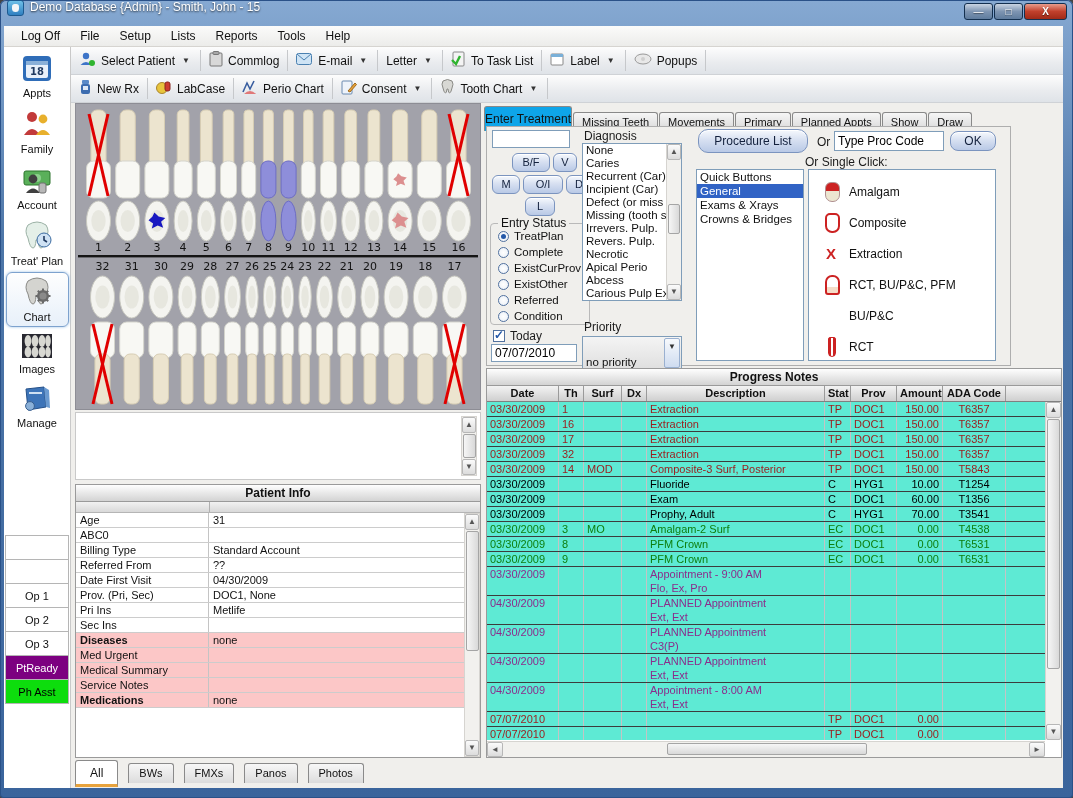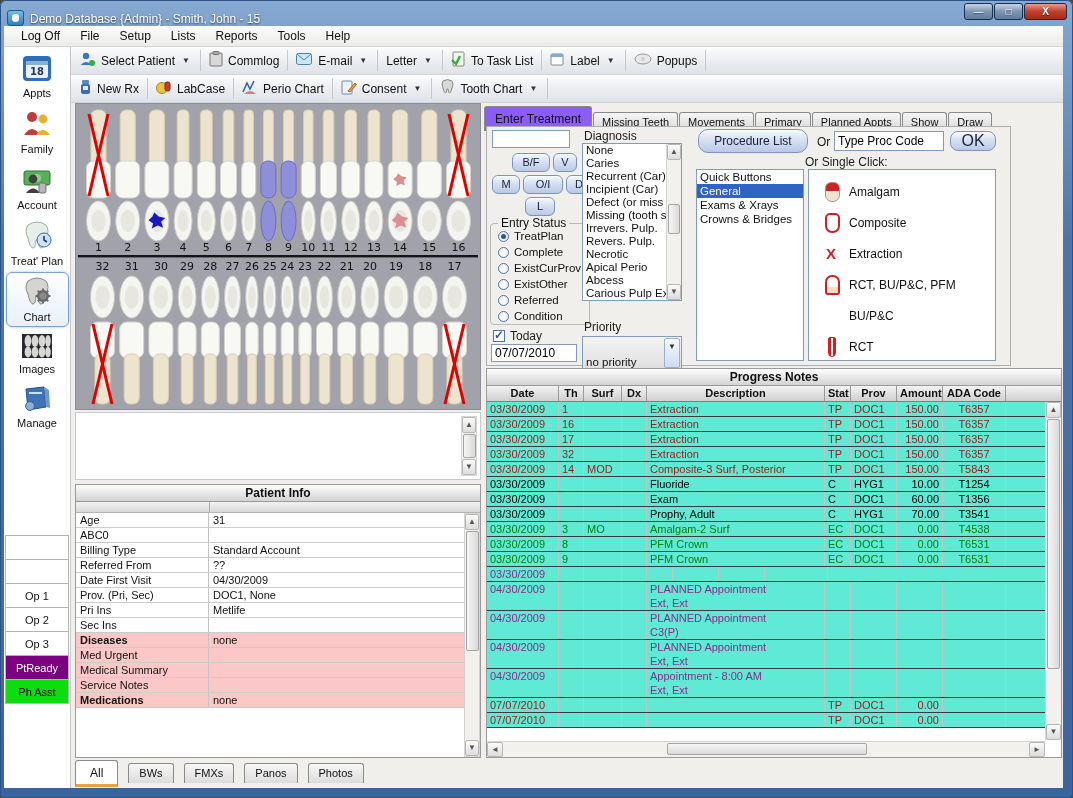--- a/index.html
+++ b/index.html
@@ -2,21 +2,21 @@
 <html><head>
 <meta charset="utf-8">
 <style>
 *{box-sizing:border-box;margin:0;padding:0}
 html,body{background:#444}
 body{font-family:"Liberation Sans",sans-serif;font-size:12px;color:#111}
 .window{position:relative;width:1073px;height:798px;margin:0 auto;
  background:linear-gradient(#86a9d2,#4d76a8 30%,#3a649c);border-radius:6px 6px 4px 4px;overflow:hidden;
  box-shadow:inset 0 0 0 1px #2a5188}
 
-.titlebar{position:absolute;left:0;top:0;width:100%;height:26px;display:flex;align-items:flex-end;padding-left:7px;
+.titlebar{position:absolute;left:0;top:0;width:100%;height:26px;display:flex;align-items:flex-start;padding-left:7px;
  color:#fff;text-shadow:0 1px 2px rgba(0,0,0,.7)}
 .app-icon{width:17px;height:16px;background:linear-gradient(#6fc0e8,#2f7fc0);border:1px solid #1c5a90;border-radius:3px;
  margin-right:6px;position:relative}
 .app-icon::after{content:"";position:absolute;left:4px;top:3px;width:7px;height:8px;background:#f4f6f8;
  border-radius:3px 3px 4px 4px}
 .win-buttons{position:absolute;right:6px;top:3px;display:flex;gap:1px}
 .win-btn{width:29px;height:17px;border:1px solid #14304f;border-radius:3px;color:#fff;font-size:10px;line-height:15px;
  text-align:center;background:linear-gradient(#c9d4e2,#7e95b2 50%,#5f7c9e);text-shadow:0 1px 1px #0008}
 .win-btn.close{width:43px;background:linear-gradient(#e89c8c,#c1402c 50%,#a02a18);font-weight:bold}
 
@@ -68,21 +68,21 @@
 .pi-row.b .pl{font-weight:bold}
 
 .image-tabs{position:absolute;left:71px;top:734px;height:26px;display:flex;align-items:center;gap:10px}
 .itab{border:1px solid #8a8a8a;border-bottom:none;border-radius:3px 3px 0 0;background:linear-gradient(#f7f7f7,#dcdcdc);
  padding:3px 10px 4px;font-size:11px}
 .itab.sel{background:#fff;padding:5px 14px 4px;border-bottom:3px solid #e8a33d;font-size:12px}
 
 .rtabs{position:absolute;left:480px;top:80px;display:flex;align-items:flex-end;gap:1px}
 .rtab{border:1px solid #898989;border-bottom:none;border-radius:3px 3px 0 0;background:linear-gradient(#f6f6f6,#d8d8d8);
  padding:3px 8px;font-size:11px;white-space:nowrap}
-.rtab.sel{background:#8b5cf6;padding:5px 10px;font-size:12px}
+.rtab.sel{background:#0ea5e9;padding:5px 0;font-size:12px}
 
 .treat-box{position:absolute;left:482px;top:100px;width:525px;height:240px;border:1px solid #aeaeae;background:#f0efec}
 .lbl{position:absolute;font-size:12px;color:#1b1b1b}
 .tinput{position:absolute;border:1px solid #7f9db9;background:#fff;font-family:"Liberation Sans",sans-serif;font-size:12px;padding:0 3px}
 .sbtn{position:absolute;border:1px solid #7b94bf;border-radius:6px;color:#13213d;font-size:11px;text-align:center;
  background:linear-gradient(#f6f9fd,#d7e0f1 45%,#b9c9e6);box-shadow:inset 0 1px 0 #fff;line-height:17px}
 .groupbox{position:absolute;border:1px solid #b9b9b9;border-radius:4px}
 .groupbox>legend{position:absolute;top:-8px;left:7px;background:#f0efec;padding:0 3px;font-size:12px}
 .radio-row{display:flex;align-items:center;gap:5px;height:16px;padding-left:7px;font-size:11.5px}
 .radio{width:11px;height:11px;border:1px solid #51719f;border-radius:50%;background:radial-gradient(#fff,#e8eef6);position:relative;flex:0 0 auto}
@@ -697,21 +697,21 @@
       </div>
       <div class="lbl" style="left:97px;top:193px">Priority</div>
       <div class="combo" style="left:95px;top:209px;width:100px;height:20px">
         <span>no priority</span>
         <span class="cArrow">▼</span>
       </div>
 
       <div class="sbtn" style="left:211px;top:2px;width:110px;height:24px;line-height:22px;border-radius:10px;font-size:12px">Procedure List</div>
       <div class="lbl" style="left:330px;top:8px">Or</div>
       <input class="tinput" style="left: 347px; top: 4px; width: 110px; height: 20px;" value="Type Proc Code">
-      <div class="sbtn" style="left:463px;top:4px;width:46px;height:20px;line-height:18px;border-radius:8px;font-size:16px">OK</div>
+      <div class="sbtn" style="left:463px;top:4px;width:46px;height:20px;line-height:18px;border-radius:8px;font-size:12px">OK</div>
       <div class="lbl" style="left:318px;top:28px">Or Single Click:</div>
 
       <div class="listbox" style="left:209px;top:42px;width:108px;height:192px">
 
       <div class="qb-item">Quick Buttons</div>
           <div class="qb-item sel">General</div>
           <div class="qb-item">Exams &amp; Xrays</div>
           <div class="qb-item">Crowns &amp; Bridges</div>
         </div>
       <div class="sc-list" style="left:321px;top:42px;width:188px;height:192px">
@@ -906,20 +906,22 @@
             <div class="pn-cell c-amt">0.00</div>
             <div class="pn-cell c-ada">T6531</div>
             <div class="pn-cell c-fill"></div>
           </div>
 
           <div class="pn-row appt">
             <div class="pn-cell c-date">03/30/2009</div>
             <div class="pn-cell c-th"></div>
             <div class="pn-cell c-surf"></div>
             <div class="pn-cell c-dx"></div>
+            <div class="pn-cell c-desc">Appointment - 9:00 AM
+Flo, Ex, Pro</div>
             <div class="pn-cell c-stat"></div>
             <div class="pn-cell c-prov"></div>
             <div class="pn-cell c-amt"></div>
             <div class="pn-cell c-ada"></div>
             <div class="pn-cell c-fill"></div>
           </div>
 
           <div class="pn-row appt">
             <div class="pn-cell c-date">04/30/2009</div>
             <div class="pn-cell c-th"></div>

